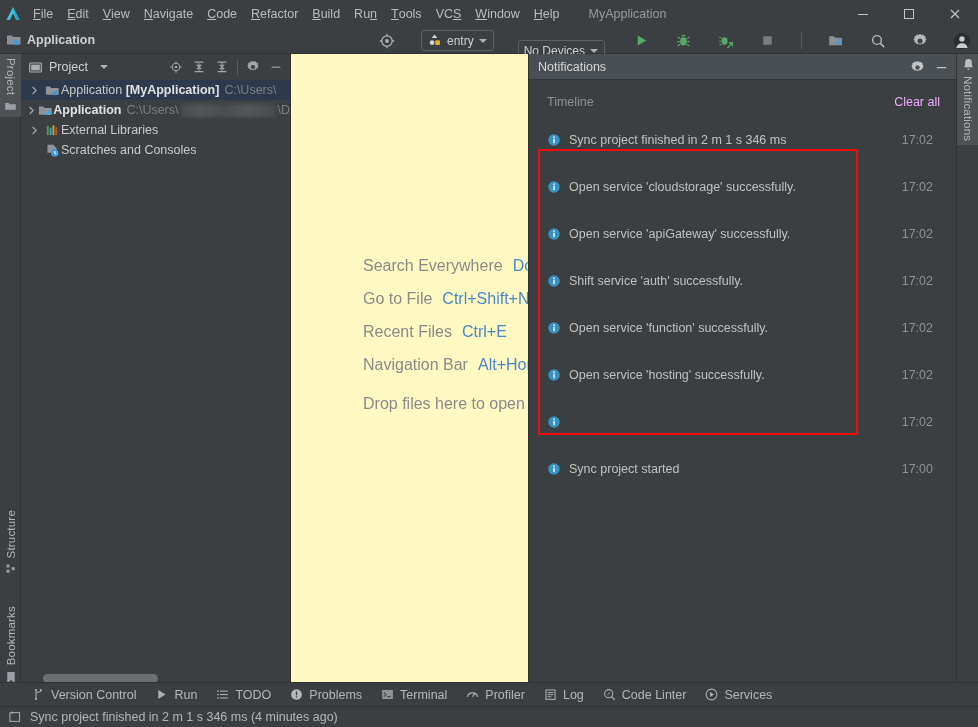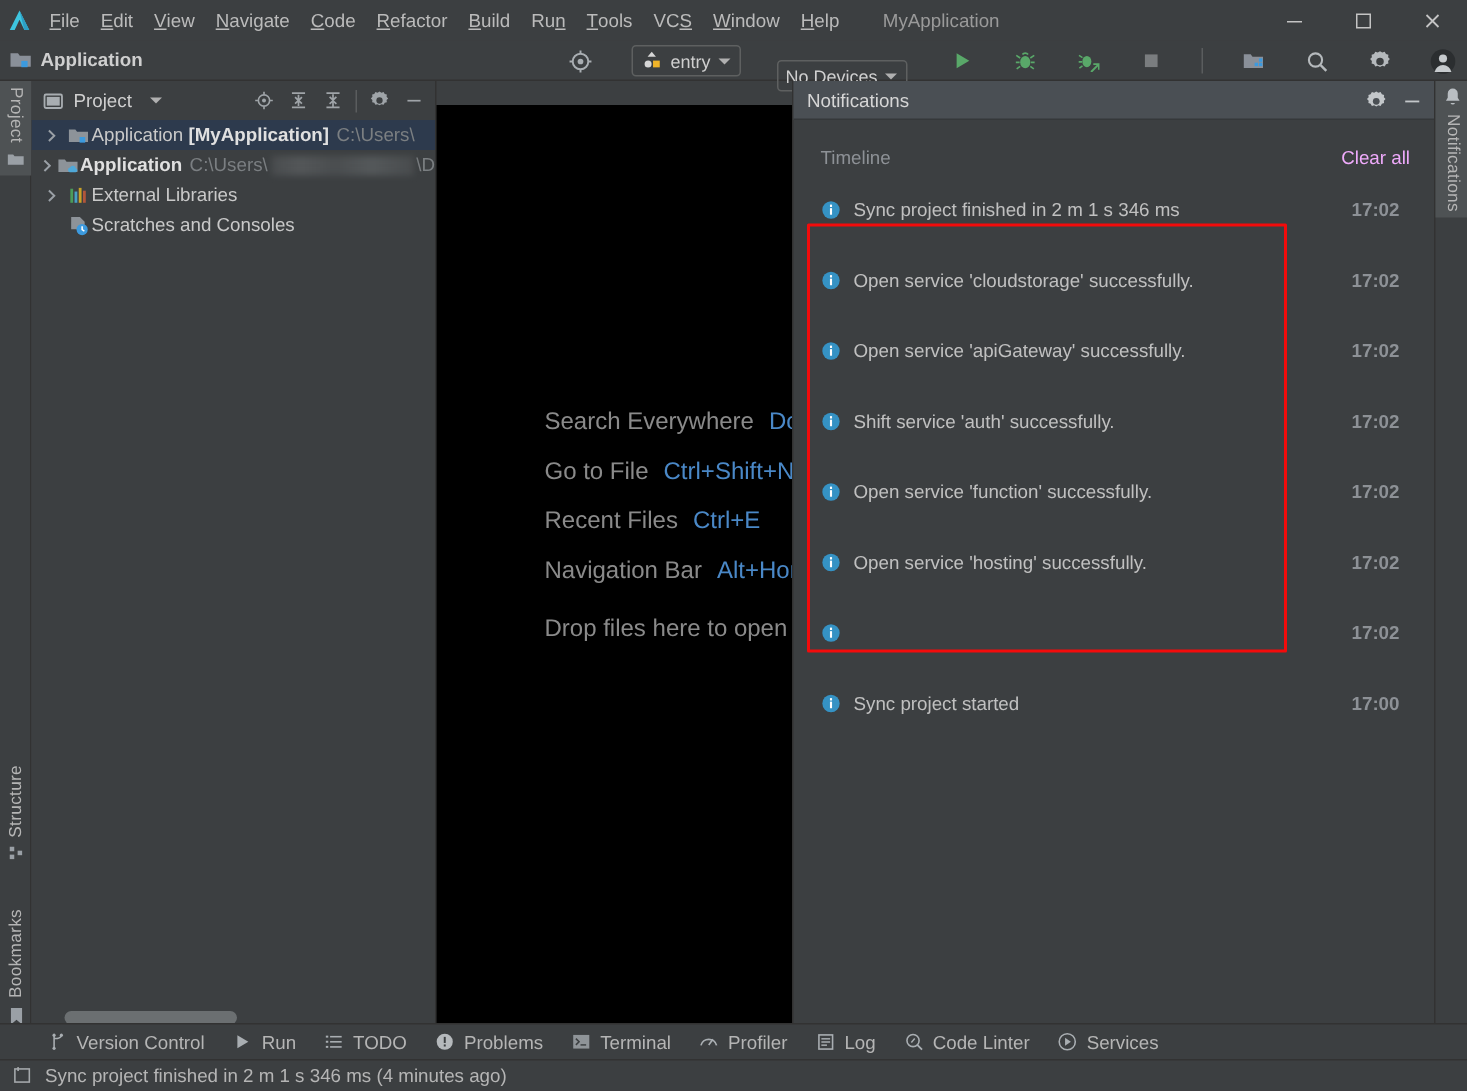--- a/index.html
+++ b/index.html
@@ -158,23 +158,22 @@
     margin: 0 2px;
   }
   .hscroll {
     position: absolute; left: 22px; bottom: 4px;
     width: 115px; height: 9px; background: #6b6f71; border-radius: 5px;
   }
 
   
   .editor {
     position: absolute; left: 291px; top: 54px; width: 237px; height: 633px;
-    background: #000000;
+    background: #fef9c3;
     overflow: hidden;
-    margin-top: 16px;
   }
   .empty-wrap {
     position: absolute; top: 195px; left: 72px;
     width: 420px;
   }
   .empty-row {
     height: 33px; display: flex; align-items: center;
     font-size: 16px; color: #8a8a8a; white-space: nowrap;
   }
   .empty-row .kbd { color: #4a88c7; margin-left: 10px; }
@@ -196,40 +195,40 @@
     position: absolute; right: 4px; top: 0; height: 26px;
     display: flex; align-items: center; gap: 2px;
   }
   .nh-icon {
     width: 22px; height: 22px;
     display:flex; align-items:center; justify-content:center;
     border-radius: 3px;
   }
 
   .timeline-row {
-    height: 28px; display: flex; align-items: flex-start;
+    height: 28px; display: flex; align-items: center;
     padding: 0 16px 0 18px;
-    margin-top: 18px;
+    margin-top: 8px;
   }
   .timeline-label { font-size: 12.5px; color: #8d9196; }
   .clear-all {
     margin-left: auto; font-size: 12.5px; color: #f0abfc; cursor: pointer;
   }
 
   .nlist { position: absolute; top: 30px; left: 0; right: 0; bottom: 0; }
   .nitem {
     position: absolute; left: 0; width: 428px; height: 22px;
     display: flex; align-items: center;
     padding-left: 18px;
   }
   .nicon { width: 22px; display:flex; align-items:center; }
   .ntext { font-size: 12.5px; color: #c0c0c0; white-space: nowrap; }
   .ntime {
     position: absolute; right: 24px;
-    font-size: 12.5px; color: #8d9196; font-weight: bold;
+    font-size: 12.5px; color: #8d9196;
   }
   .redbox {
     position: absolute;
     border: 2px solid #f30b0b;
     pointer-events: none;
     border-radius: 1px;
   }
 
   
   .stripe-right {

